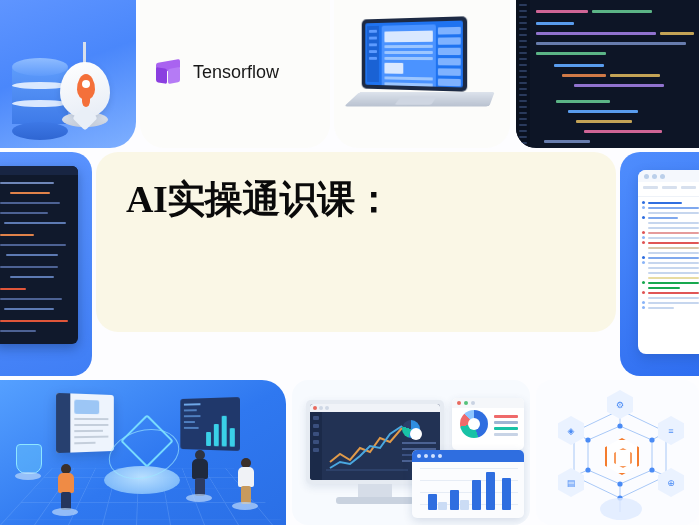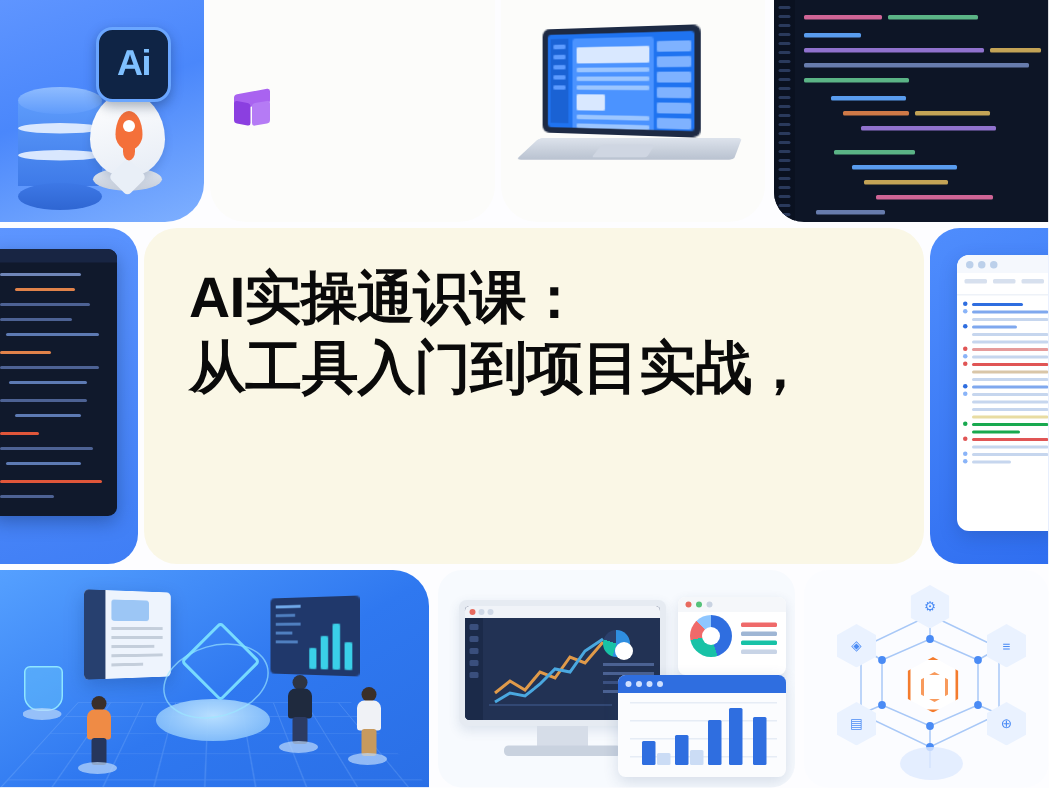--- a/index.html
+++ b/index.html
@@ -103,21 +103,21 @@
   
   #p-code2{left:0;top:152px;width:92px;height:224px;
         background:linear-gradient(160deg,#5d95ff,#3f7ef5);
         border-radius:0 20px 20px 0;}
   .ed{position:absolute;left:-6px;top:14px;width:84px;height:178px;background:#10192c;
         border-radius:6px;box-shadow:0 4px 12px rgba(10,30,70,.35);overflow:hidden;}
   .ed-bar{height:9px;background:#182543;}
   .edline{position:absolute;height:2px;border-radius:1px;}
 
   
-  #p-title{left:96px;top:152px;width:520px;height:224px;background:#faf7e6;border-radius:22px;}
+  #p-title{left:96px;top:152px;width:520px;height:180px;background:#faf7e6;border-radius:22px;font-family:Liberation Serif, serif;}
   .title{position:absolute;left:30px;top:24px;width:470px;
         font-size:38px;line-height:1.23;font-weight:700;color:#0a0a0a;letter-spacing:-0.5px;}
   .title .ln{display:block;white-space:nowrap;}
 
   
   #p-doc{left:620px;top:152px;width:79px;height:224px;
         background:linear-gradient(150deg,#4f8dfd,#2f6ef0);border-radius:20px 0 0 20px;}
   .doccard{position:absolute;left:18px;top:18px;right:-4px;bottom:22px;background:#fff;
         border-radius:8px 0 0 8px;box-shadow:0 4px 12px rgba(20,50,110,.22);overflow:hidden;}
   .doc-top{height:12px;background:#f5f8fd;display:flex;align-items:center;gap:3px;padding-left:6px;}
@@ -196,34 +196,32 @@
       <div class="db-top"></div>
       <div class="db-sep" style="top:24px"></div>
       <div class="db-sep" style="top:42px"></div>
       <div class="db-bot"></div>
     </div>
     <div class="pin-stem"></div>
     <div class="pin-base"></div>
     <div class="pin"></div>
     <div class="pin-drop"></div>
     <div class="pin-dot"></div>
-    <div class="ai-badge">
-      <span>Ai</span>
-    </div>
   </div>
 
   <div class="panel" id="p-logos">
 
 
     <div class="logo-row" style="top:58px">
       <div class="mark mk-tf">
         <i class="top"></i>
           <i class="lf"></i>
           <i class="rt"></i>
       </div>
+      <div class="lbl">Tensorflow</div>
     </div>
 
   </div>
 
   <div class="panel" id="p-laptop">
     <div class="lp-lid">
       <div class="lp-scr">
         <div class="lp-side">
             <i></i>
             <i></i>
@@ -320,21 +318,20 @@
         <i class="edline" style="left:10px;top:142px;width:50px;background:#5d7ab3"></i>
         <i class="edline" style="left:6px;top:154px;width:68px;background:#e0563a"></i>
         <i class="edline" style="left:6px;top:164px;width:36px;background:#4d6294"></i>
       </div>
     </div>
   </div>
 
   <div class="panel" id="p-title">
     <div class="title">
       <span class="ln">AI实操通识课：</span>
-      <span class="ln">从工具入门到项目实战，</span>
     </div>
   </div>
 
   <div class="panel" id="p-doc">
     <div class="doccard">
       <div class="doc-top">
           <b></b>
           <b></b>
           <b></b>
         </div>

